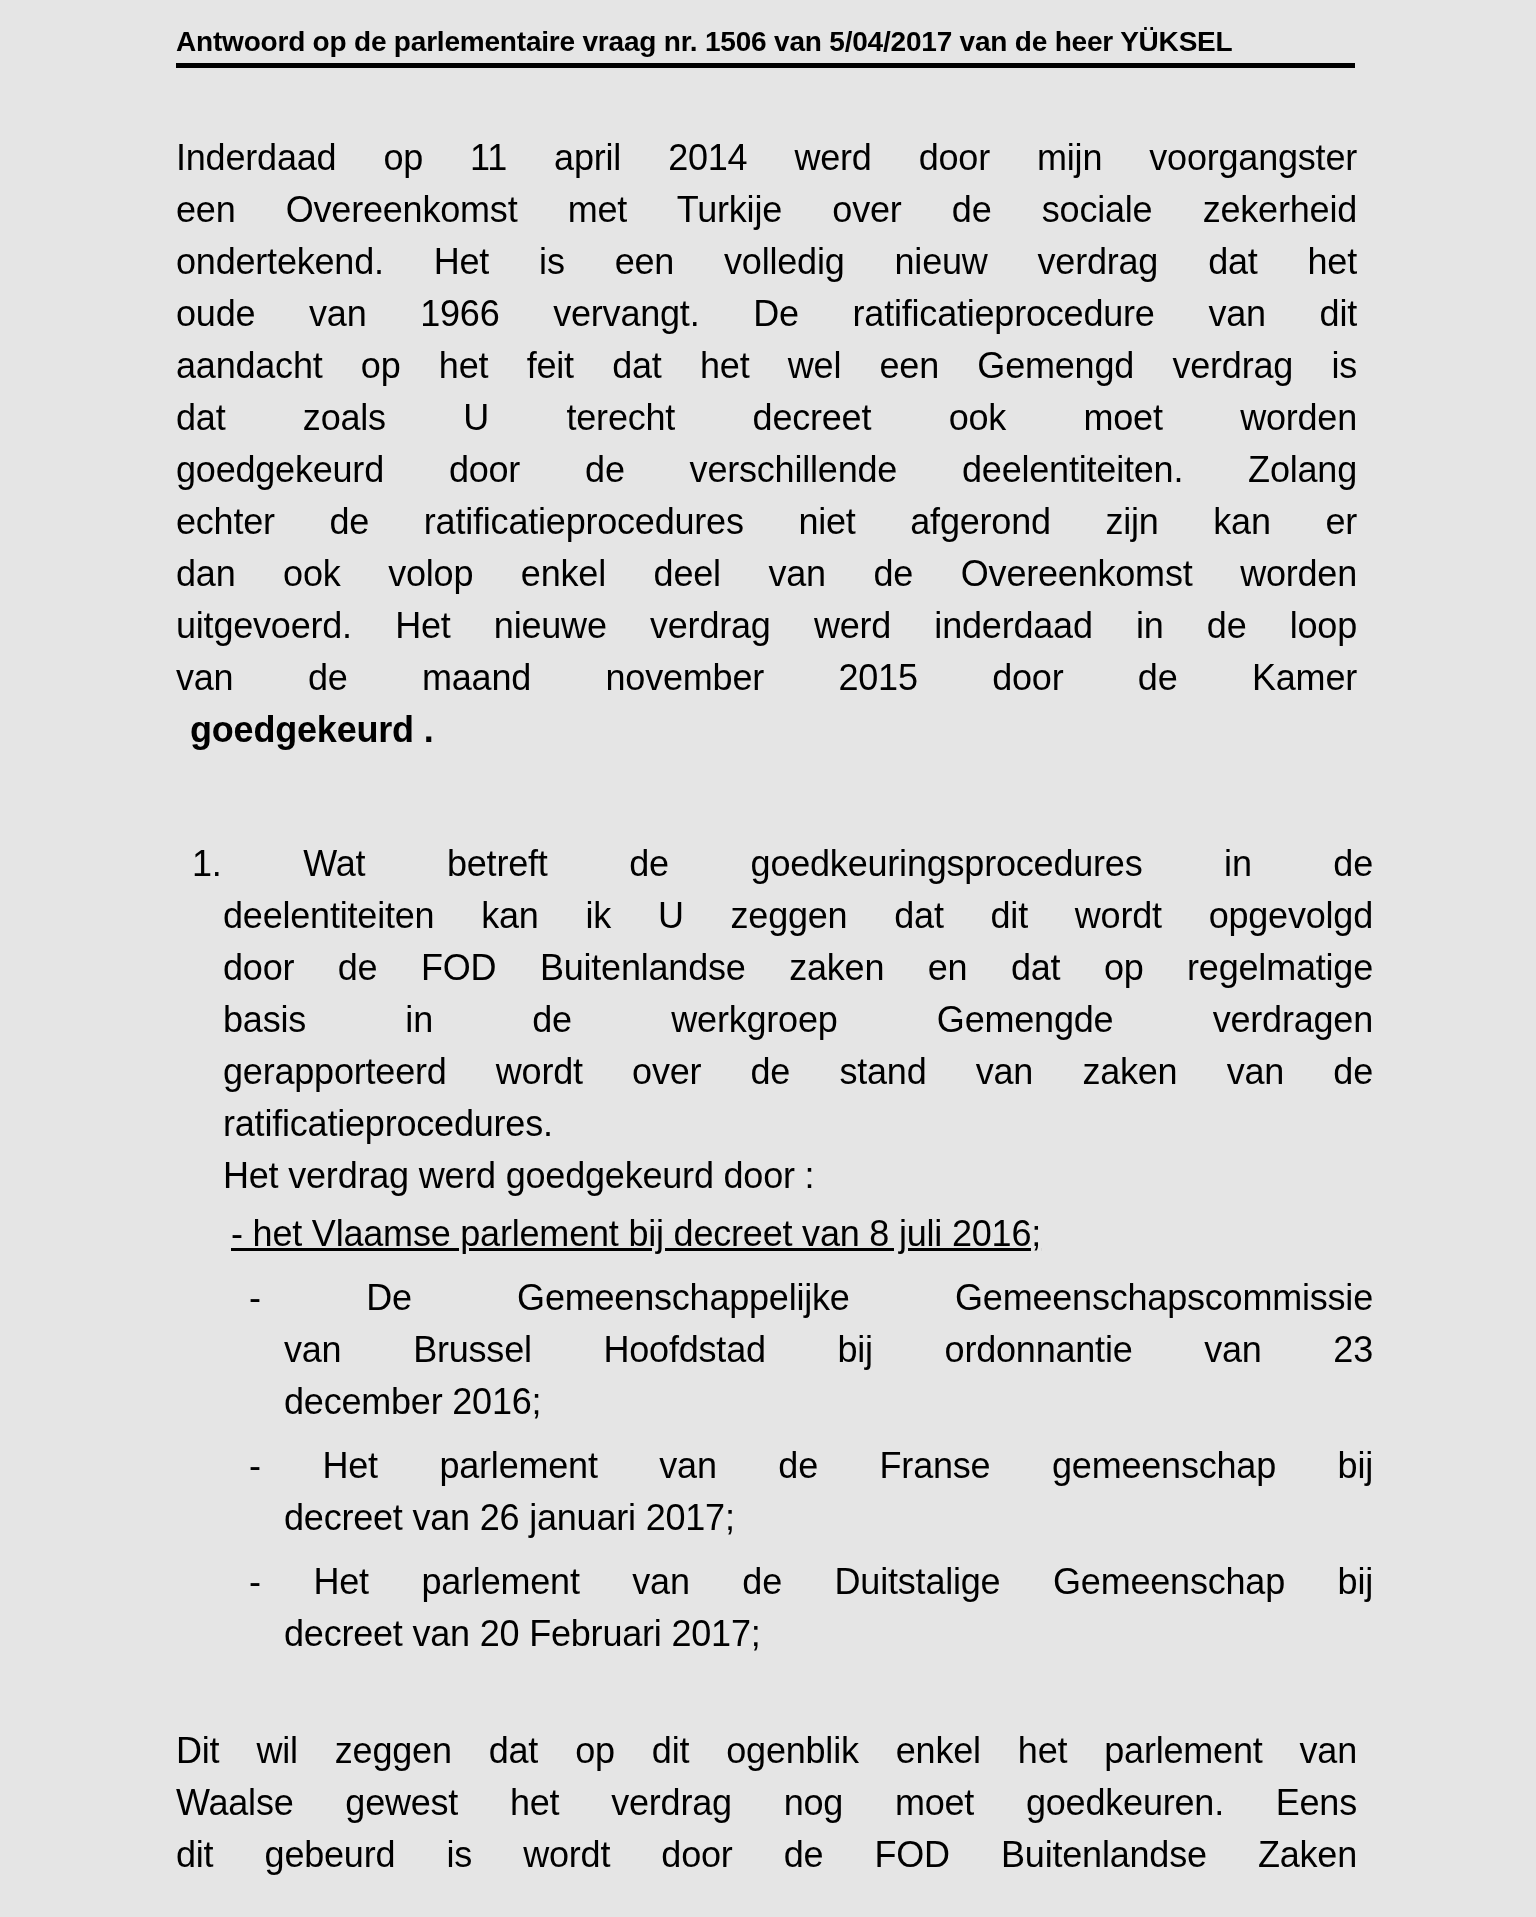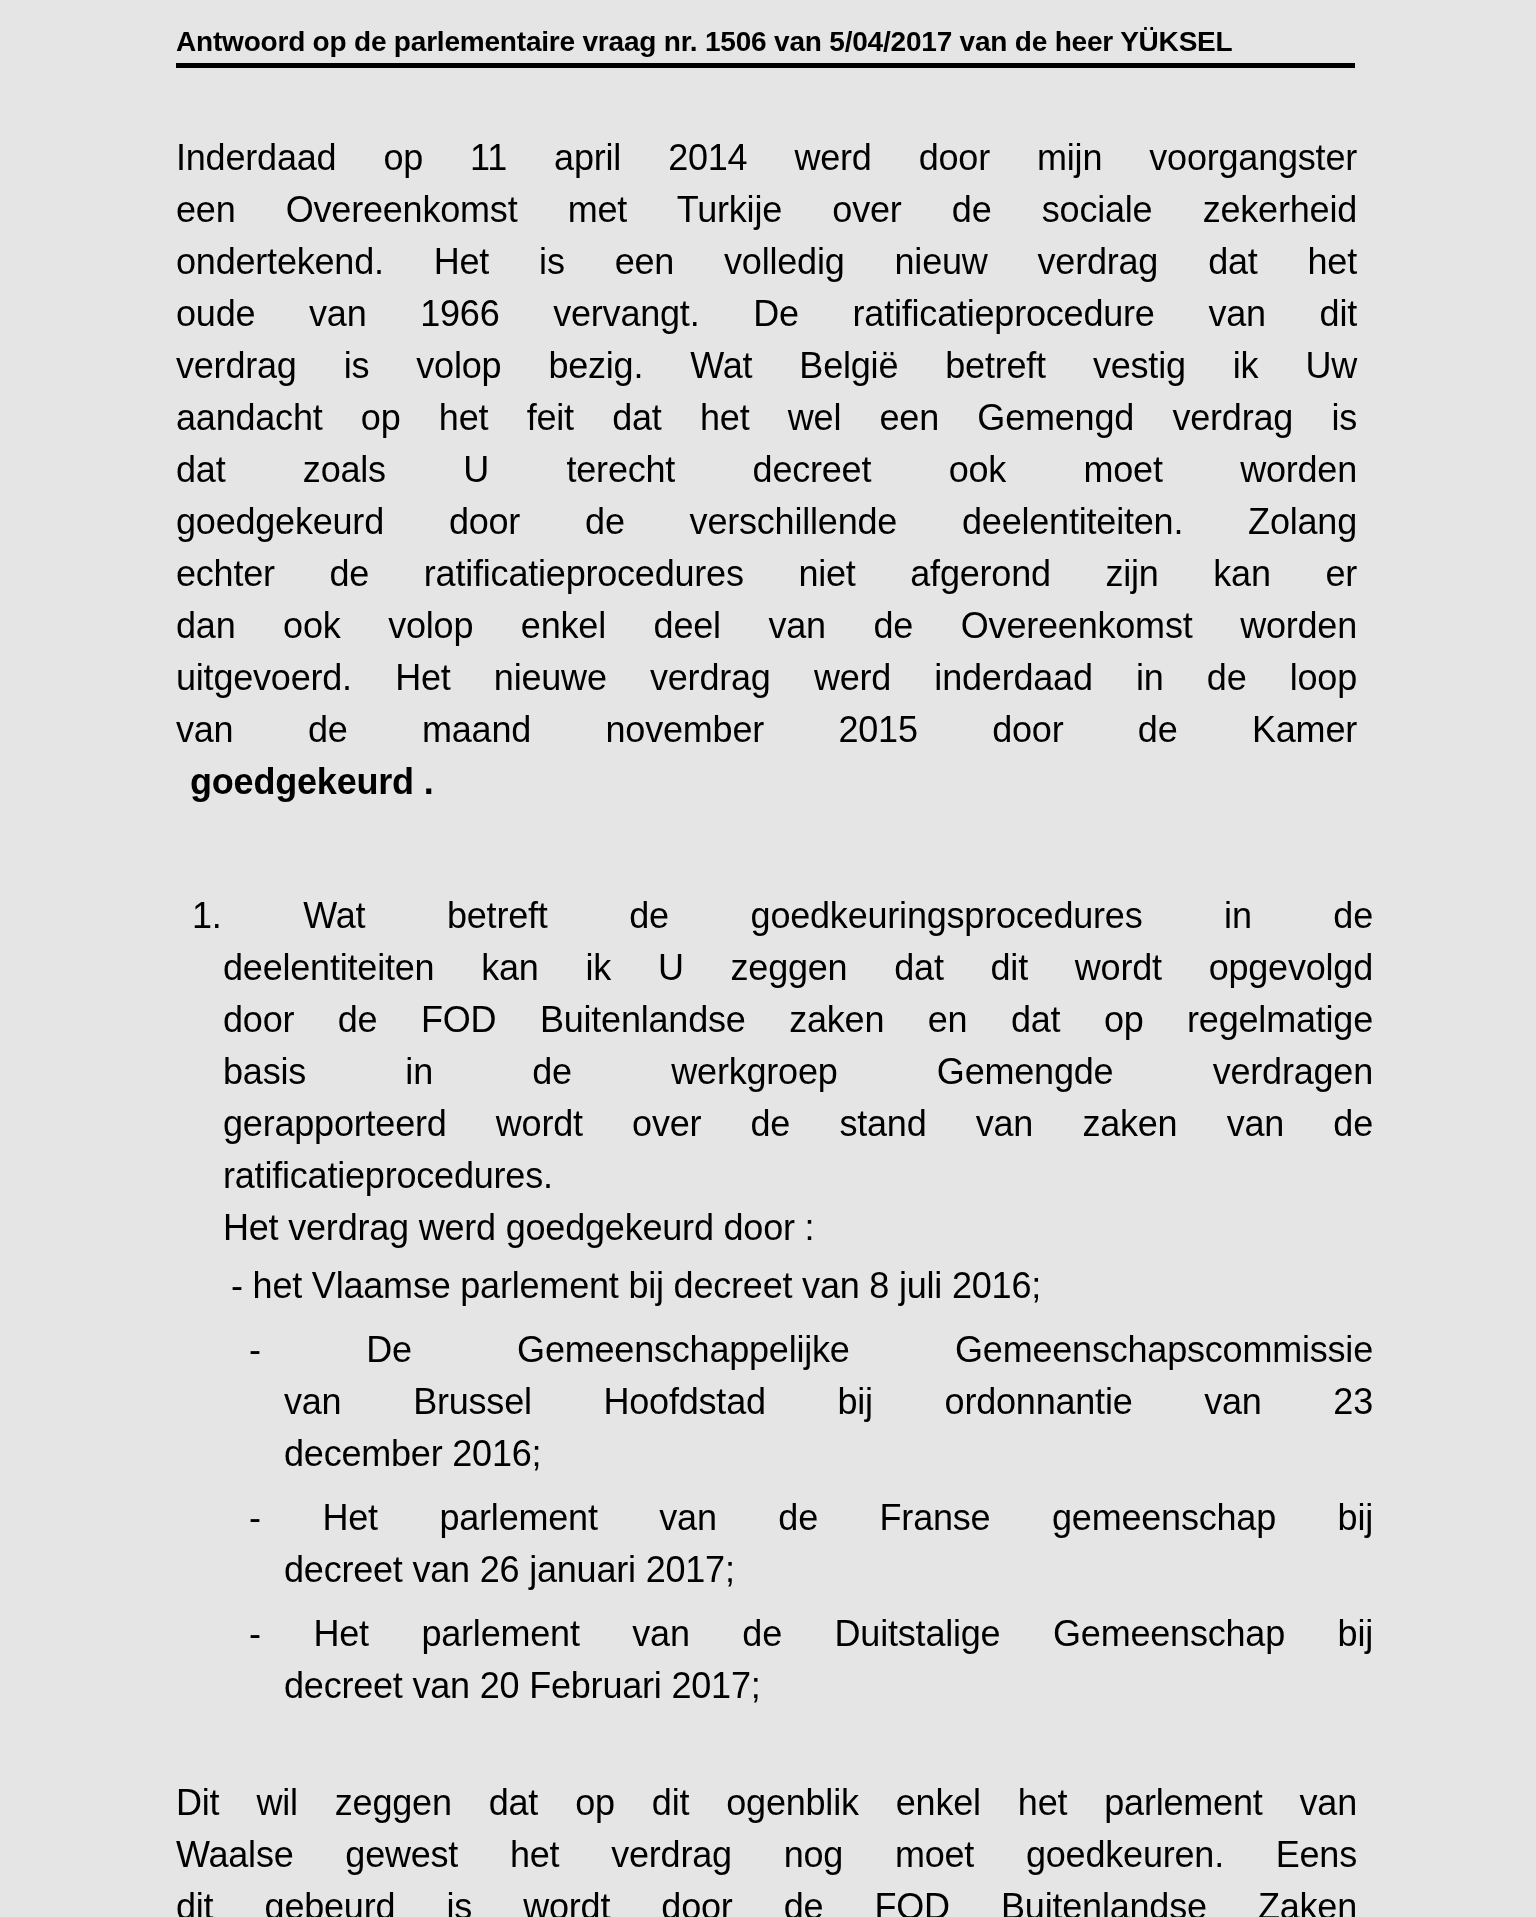--- a/index.html
+++ b/index.html
@@ -45,41 +45,40 @@
   }
   .l { text-align: left; }
   
   .p-line   { margin-left: 176px; width: 1181px; }
   .p1       { margin-top: 64px; }
   .p1-last  { margin-left: 176px; padding-left: 14px; font-weight: bold; }
   .item1    { margin-top: 82px; padding-left: 16px; }
   .i1-first { margin-left: 176px; width: 1181px; }
   .i1-cont  { margin-left: 207px; width: 1150px; }
   .i1-left  { margin-left: 207px; }
-  .vl-line  { margin-left: 215px; margin-top: 6px; }
+  .vl-line  { margin-left: 215px; margin-top: 6px; text-decoration: underline; }
   .b-first  { margin-left: 233px; width: 1124px; margin-top: 12px; }
   .b-cont   { margin-left: 268px; width: 1089px; }
   .b-last   { margin-left: 268px; }
   .p2       { margin-top: 65px; }
 </style>
 </head>
 <body>
 
 <div class="page">
 
   <div class="doc-header">Antwoord op de parlementaire vraag nr. 1506 van 5/04/2017 van de heer YÜKSEL</div>
 
   <div class="body-text">
 
     <div class="p1">
       <div class="line j p-line">Inderdaad op 11 april 2014 werd door mijn voorgangster</div>
       <div class="line j p-line">een Overeenkomst met Turkije over de sociale zekerheid</div>
       <div class="line j p-line">ondertekend. Het is een volledig nieuw verdrag dat het</div>
       <div class="line j p-line">oude van 1966 vervangt. De ratificatieprocedure van dit</div>
-      <div class="line j p-line">verdrag is volop bezig. Wat België betreft vestig ik Uw</div>
       <div class="line j p-line">aandacht op het feit dat het wel een Gemengd verdrag is</div>
       <div class="line j p-line">dat zoals U terecht decreet ook moet worden</div>
       <div class="line j p-line">goedgekeurd door de verschillende deelentiteiten. Zolang</div>
       <div class="line j p-line">echter de ratificatieprocedures niet afgerond zijn kan er</div>
       <div class="line j p-line">dan ook volop enkel deel van de Overeenkomst worden</div>
       <div class="line j p-line">uitgevoerd. Het nieuwe verdrag werd inderdaad in de loop</div>
       <div class="line j p-line">van de maand november 2015 door de Kamer</div>
       <div class="line l p1-last">goedgekeurd .</div>
     </div>
 

